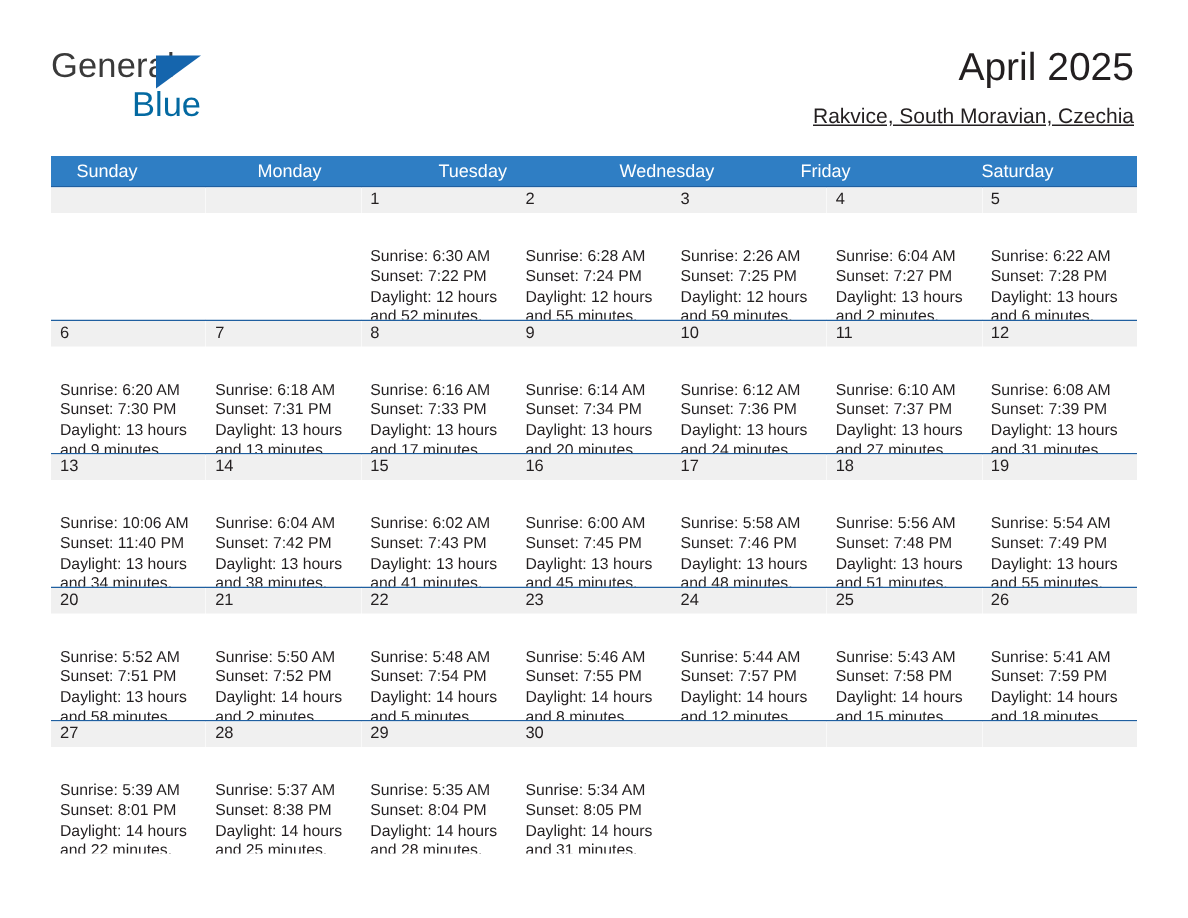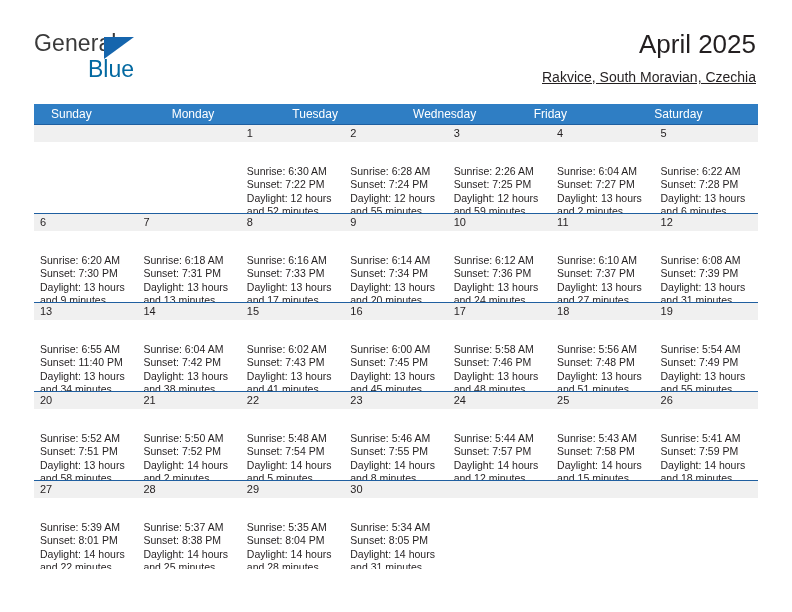--- a/index.html
+++ b/index.html
@@ -288,21 +288,21 @@
             <div>Sunset: 7:39 PM</div>
             <div>Daylight: 13 hours</div>
             <div>and 31 minutes.</div>
           </div>
         </div>
       </div>
     <div class="week" id="w2">
         <div class="day">
           <div class="daynum-band">13</div>
           <div class="dayinfo">
-            <div>Sunrise: 6:55 AM</div>
+            <div>Sunrise: 10:06 AM</div>
             <div>Sunset: 11:40 PM</div>
             <div>Daylight: 13 hours</div>
             <div>and 34 minutes.</div>
           </div>
         </div>
         <div class="day">
           <div class="daynum-band">14</div>
           <div class="dayinfo">
             <div>Sunrise: 6:04 AM</div>
             <div>Sunset: 7:42 PM</div>

